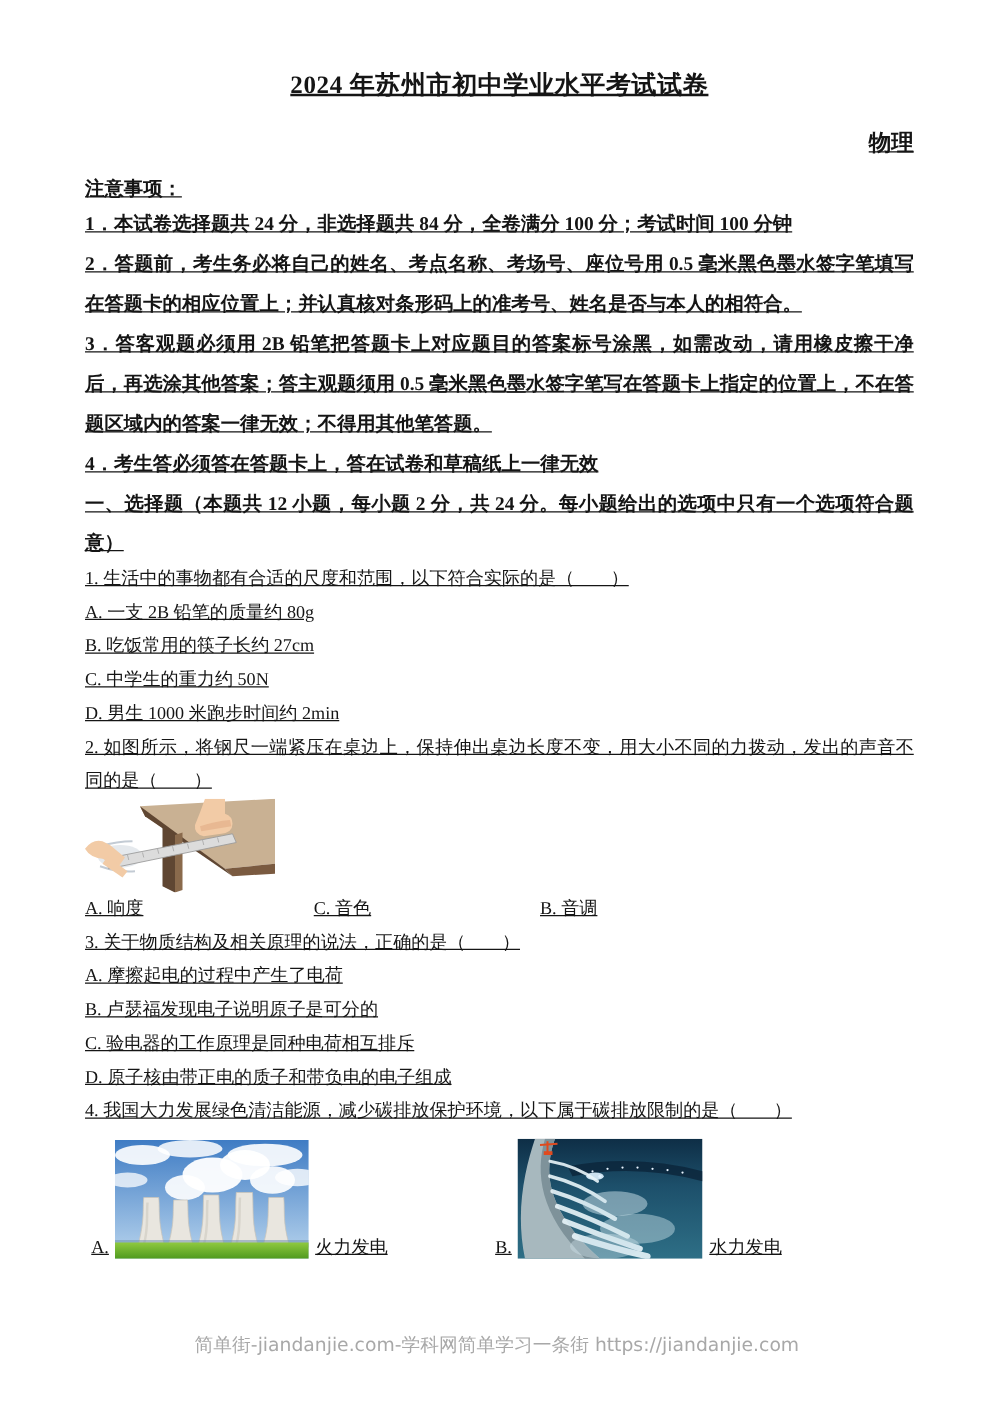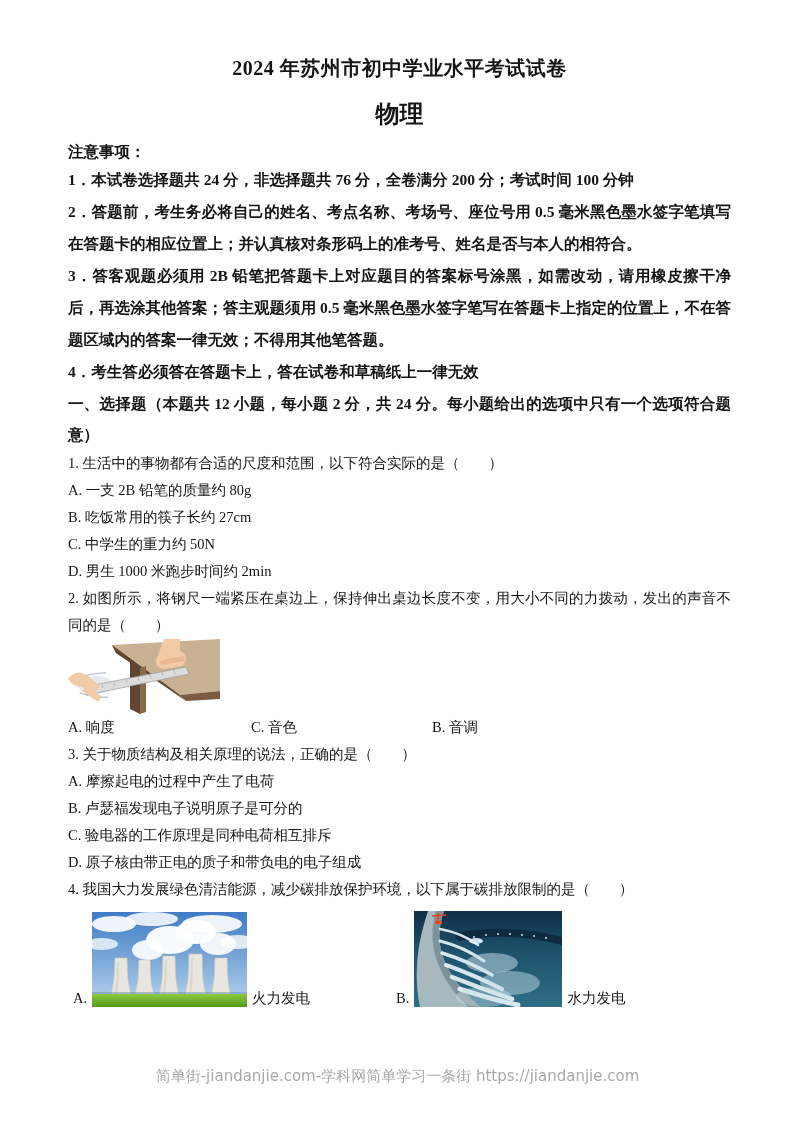--- a/index.html
+++ b/index.html
@@ -3,29 +3,30 @@
 <meta charset="utf-8">
 <style>
   html,body{margin:0;padding:0;background:#ffffff;}
   .page{
     position:relative;
     width:795px;height:1125px;
     background:#ffffff;
     color:#151515;
     font-family:"Liberation Serif","DejaVu Serif",serif;
     overflow:hidden;
+    text-decoration:underline;
   }
   .content{padding:56px 64px 0 68px;}
   .title{
     margin:0;font-size:20px;line-height:24px;font-weight:bold;
     text-align:center;letter-spacing:0.5px;
   }
   .subtitle{
-    margin:22px 0 0 0;font-size:24px;line-height:24px;font-weight:bold;
-    text-align:center;
+    margin:22px 0 0 0;font-size:18px;line-height:24px;font-weight:bold;
+    text-align:right;
   }
   .notice-heading{
     margin:14px 0 0 0;font-size:15.5px;line-height:24px;font-weight:bold;
   }
   .notice-item{
     margin:0;font-size:15.5px;line-height:32px;font-weight:bold;
     text-align:justify;
   }
   .section-heading{
     margin:0;font-size:15.5px;line-height:31px;font-weight:bold;
@@ -58,21 +59,21 @@
 <body>
 
 <div class="page">
   <div class="content">
 
     <h1 class="title">2024 年苏州市初中学业水平考试试卷</h1>
     <h2 class="subtitle">物理</h2>
 
     <div>
       <p class="notice-heading">注意事项：</p>
-      <p class="notice-item">1．本试卷选择题共 24 分，非选择题共 76 分，全卷满分 200 分；考试时间 100 分钟</p>
+      <p class="notice-item">1．本试卷选择题共 24 分，非选择题共 84 分，全卷满分 100 分；考试时间 100 分钟</p>
       <p class="notice-item">2．答题前，考生务必将自己的姓名、考点名称、考场号、座位号用 0.5 毫米黑色墨水签字笔填写在答题卡的相应位置上；并认真核对条形码上的准考号、姓名是否与本人的相符合。</p>
       <p class="notice-item">3．答客观题必须用 2B 铅笔把答题卡上对应题目的答案标号涂黑，如需改动，请用橡皮擦干净后，再选涂其他答案；答主观题须用 0.5 毫米黑色墨水签字笔写在答题卡上指定的位置上，不在答题区域内的答案一律无效；不得用其他笔答题。</p>
       <p class="notice-item">4．考生答必须答在答题卡上，答在试卷和草稿纸上一律无效</p>
     </div>
 
     <p class="section-heading">一、选择题（本题共 12 小题，每小题 2 分，共 24 分。每小题给出的选项中只有一个选项符合题意）</p>
 
     <div>
       <p class="q-line">1. 生活中的事物都有合适的尺度和范围，以下符合实际的是（　　）</p>
       <p class="q-line">A. 一支 2B 铅笔的质量约 80g</p>

